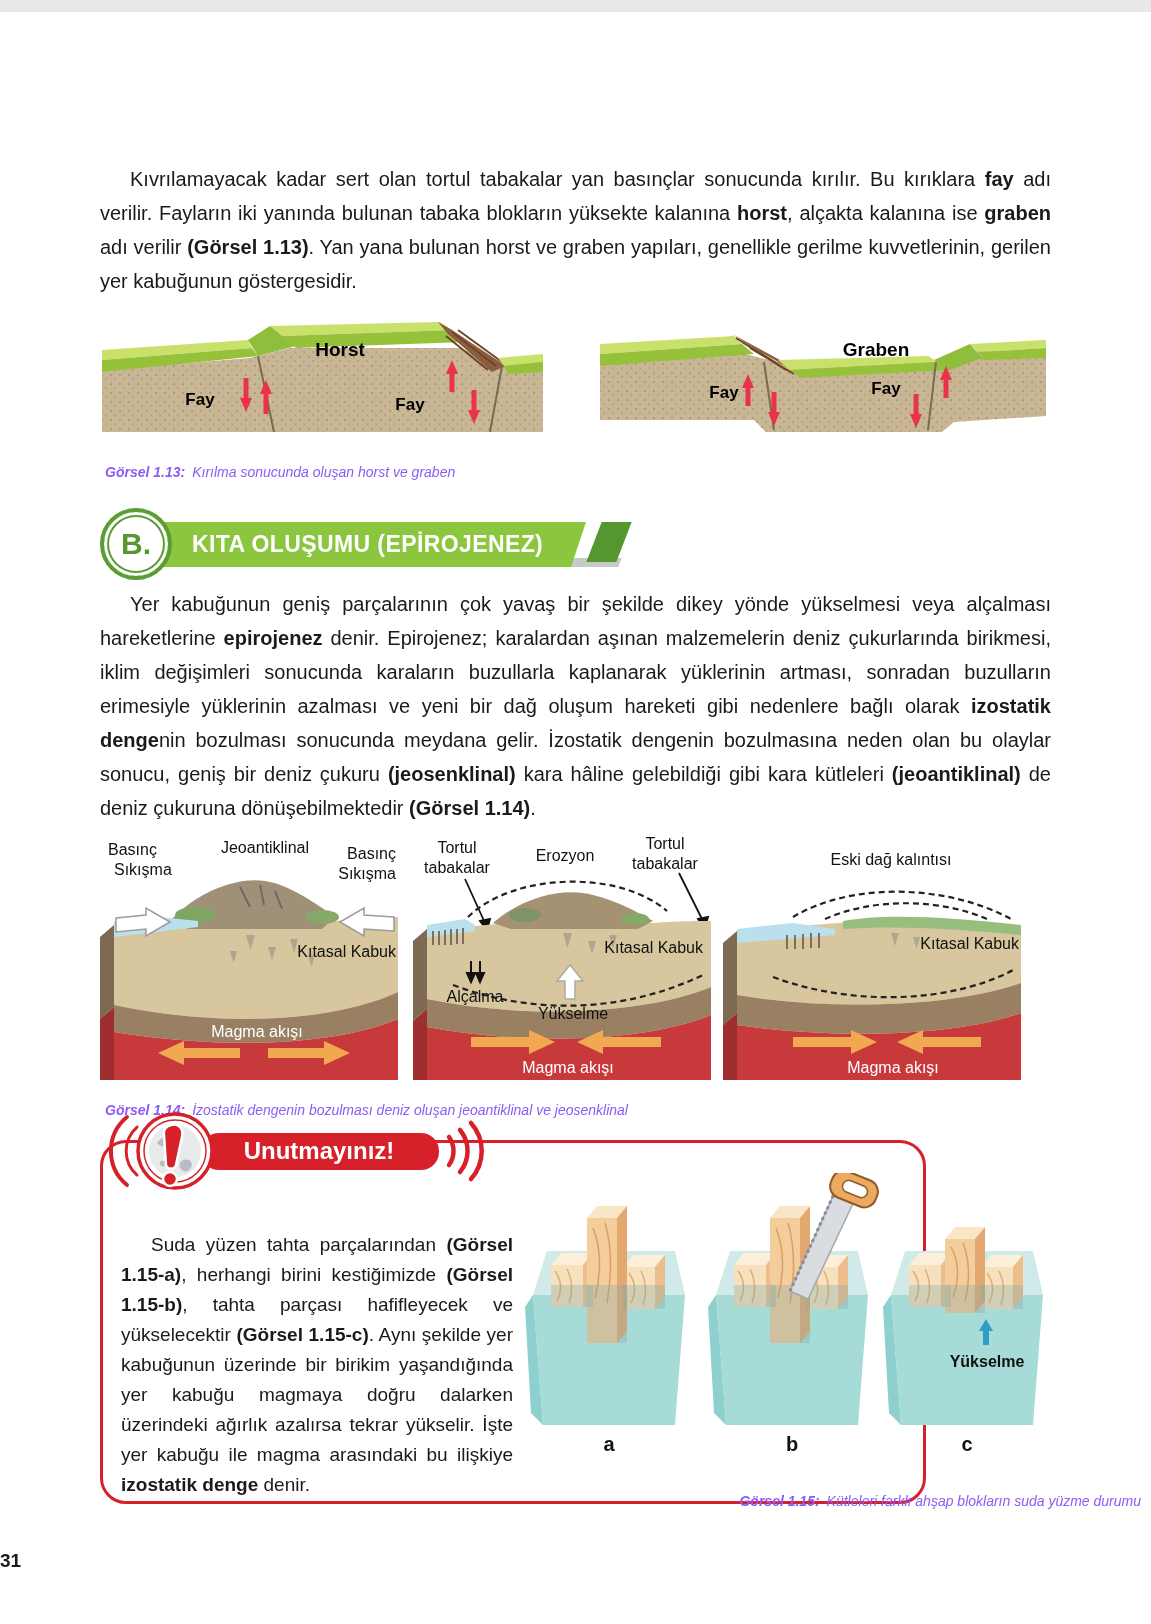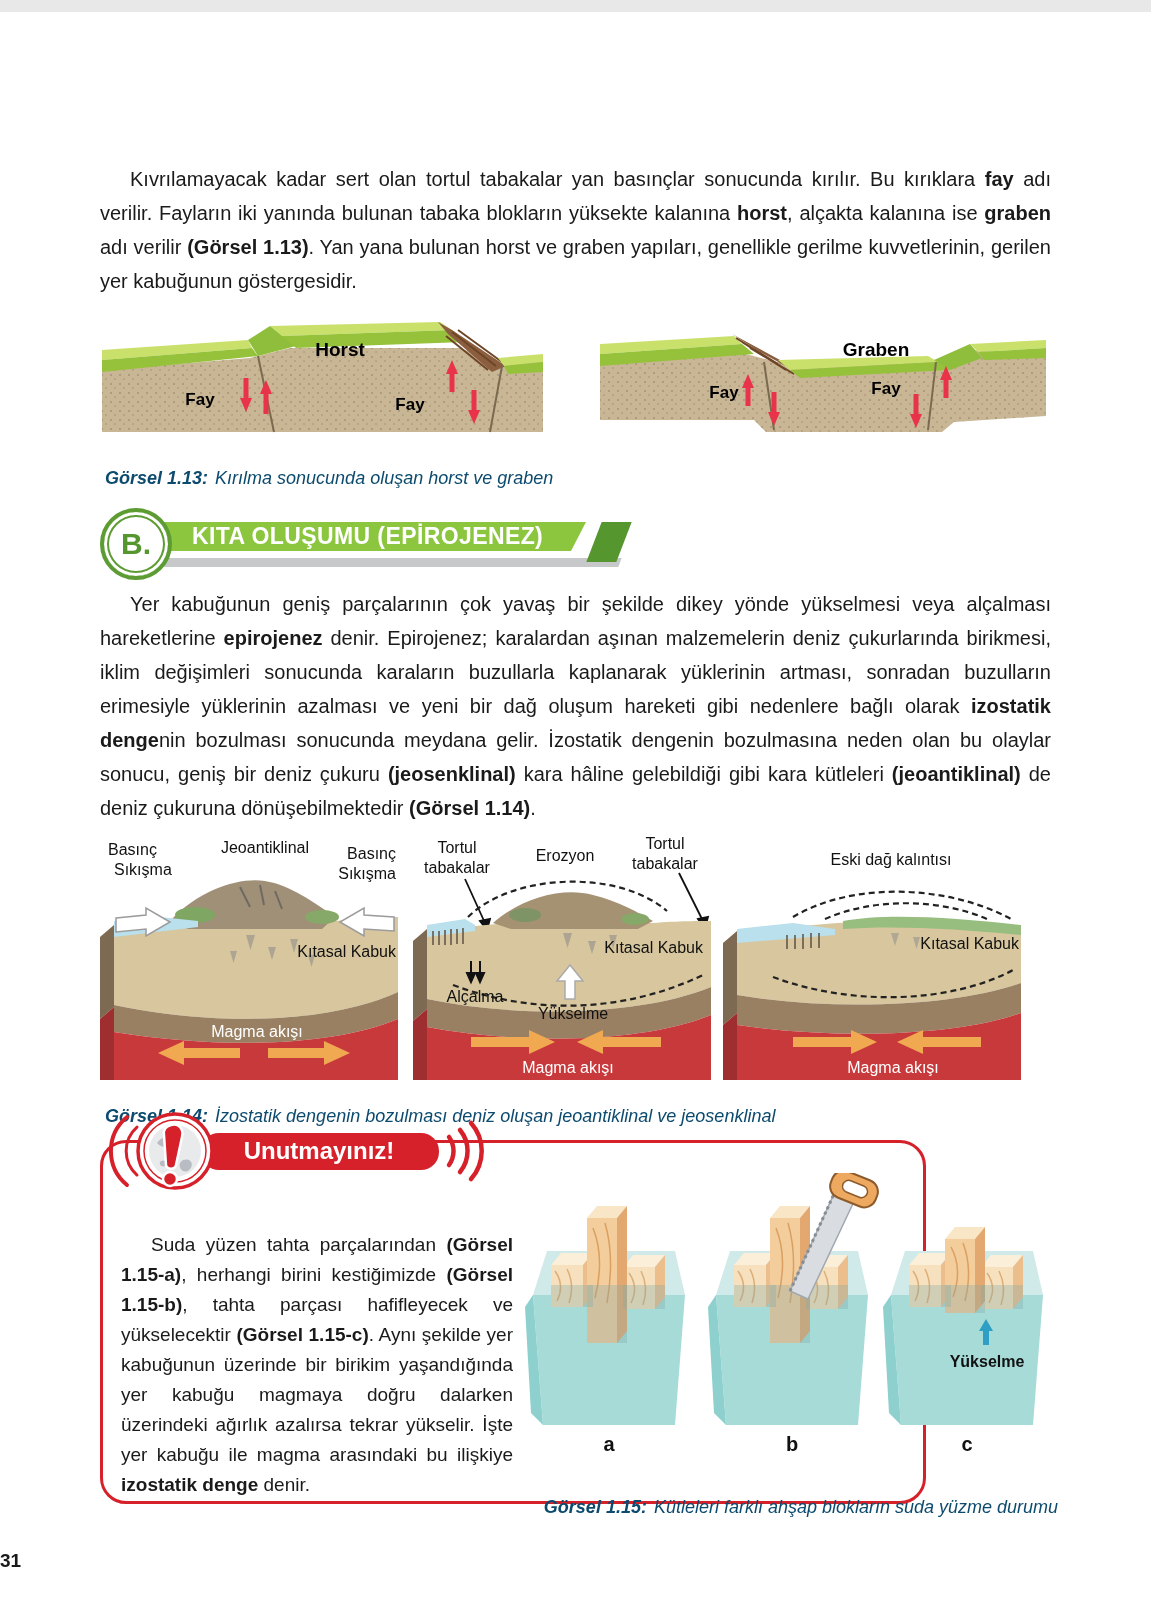--- a/index.html
+++ b/index.html
@@ -3,48 +3,48 @@
 <meta charset="utf-8">
 <style>
   html,body{margin:0;padding:0;background:#e8e8e8}
   .page{position:relative;width:1151px;height:1624px;background:#fff;margin:12px auto;
         font-family:"Liberation Sans",sans-serif;color:#1a1a1a;overflow:hidden}
   .body-text{position:absolute;font-size:20px;line-height:34px;text-align:justify;
              text-indent:30px;color:#1a1a1a}
   .p1{left:100px;top:130px;width:951px}
   .p2{left:100px;top:555px;width:951px}
   .body-text b{font-weight:bold}
-  .caption{position:absolute;font-size:18px;font-style:italic;color:#0c4a6e;white-space:nowrap}
+  .caption{position:absolute;font-size:14px;font-style:italic;color:#8b5cf6;white-space:nowrap}
   .caption .cap-b{font-weight:bold;margin-right:7px}
   .c13{left:105px;top:438px}
   .c14{left:105px;top:1076px}
   .fig{position:absolute}
   
   .section-header{position:absolute;left:100px;top:496px;width:600px;height:72px}
   .banner-shadow{position:absolute;left:44px;top:50px;width:476px;height:9px;
                  background:#c7c8ca;transform:skewX(-21deg)}
-  .banner{position:absolute;left:34px;top:14px;width:452px;height:29px;background:#8cc63f;
+  .banner{position:absolute;left:34px;top:14px;width:452px;height:45px;background:#8cc63f;
           clip-path:polygon(0 0,100% 0,calc(100% - 15px) 100%,0 100%);
           display:flex;align-items:center;padding-left:58px;box-sizing:border-box}
   .banner-title{color:#fff;font-weight:bold;font-size:23px;letter-spacing:.4px;white-space:nowrap}
   .banner-end{position:absolute;left:494px;top:14px;width:30px;height:40px;background:#55962e;
               transform:skewX(-21deg)}
   .letter-circle{position:absolute;left:0;top:0;width:64px;height:64px;border-radius:50%;
                  background:#fff;border:4px solid #5d9c33;
                  box-shadow:inset 0 0 0 3px #fff,inset 0 0 0 5px #5d9c33;
                  display:flex;align-items:center;justify-content:center;z-index:2}
   .letter{color:#55962e;font-weight:bold;font-size:30px}
   
   .reminder{position:absolute;left:100px;top:1128px;width:826px;height:364px;
             border:3px solid #d6212b;border-radius:26px;box-sizing:border-box}
   .badge{position:absolute;left:-6px;top:-40px;width:430px;height:96px}
   .reminder-text{position:absolute;left:18px;top:68px;width:392px;font-size:19px;
                  line-height:30px;text-align:justify;text-indent:30px}
   .reminder-text b{font-weight:bold}
-  .c15{left:388px;top:336px;width:620px;text-align:center;white-space:nowrap}
+  .c15{left:418px;top:336px;width:620px;text-align:right;white-space:nowrap}
   .g15{position:absolute;left:402px;top:30px}
   .pagenum{position:absolute;top:1538px;left:0;width:100%;text-align:left;
            font-weight:bold;font-size:19px}
   svg text{font-family:"Liberation Sans",sans-serif}
 </style>
 </head>
 <body>
 
 <div class="page">
 

